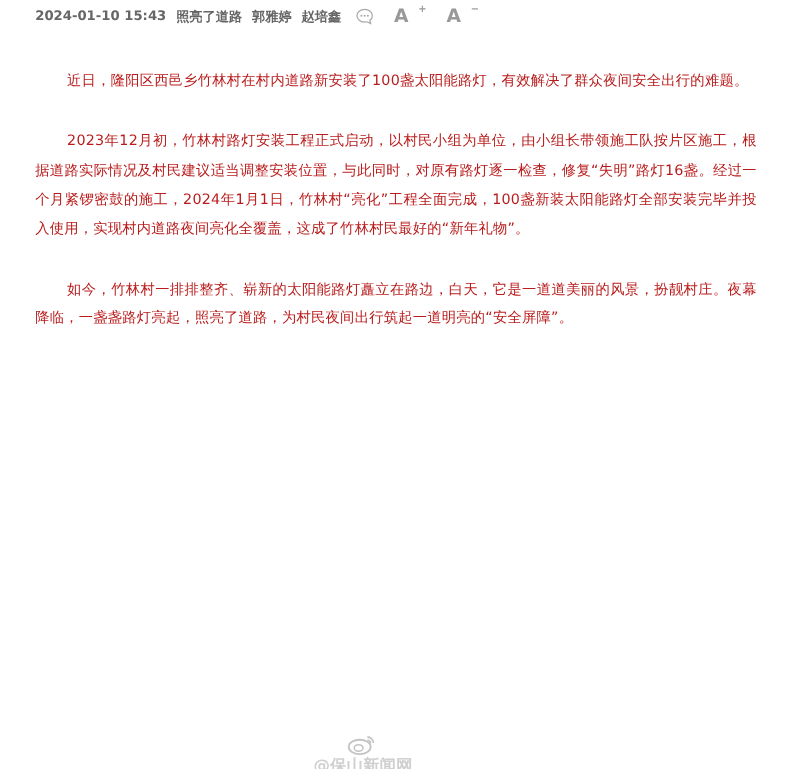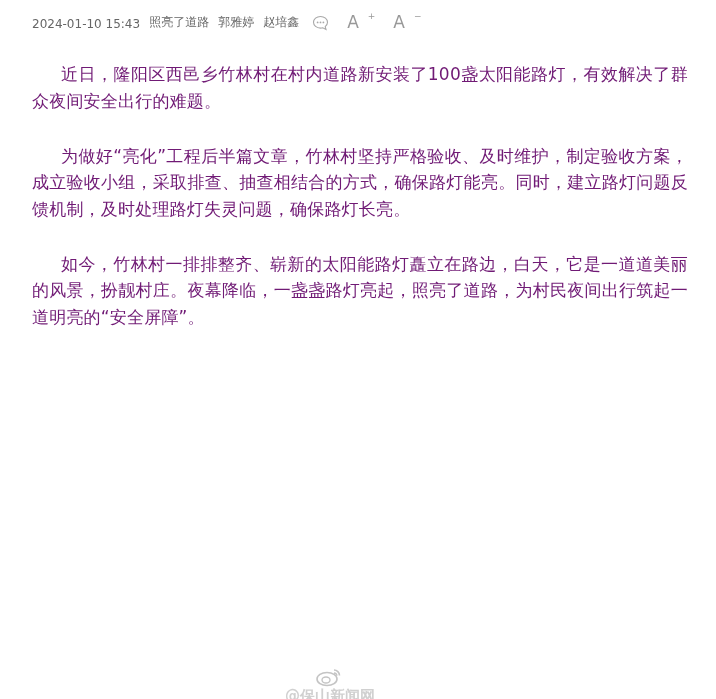--- a/index.html
+++ b/index.html
@@ -28,24 +28,25 @@
     line-height: 40px;
     font-weight: normal;
     color: #333333;
     letter-spacing: 0px;
     white-space: nowrap;
   }
   .meta {
     margin-top: 7px;
     height: 24px;
     display: flex;
-    align-items: flex-end;
+    align-items: flex-start;
     font-size: 12px;
     color: #666666;
     white-space: nowrap;
+    font-weight: bold;
   }
   .meta span { margin-right: 9px; }
   .meta .icon {
     display: inline-flex;
     align-items: center;
     justify-content: center;
     margin-left: 4px;
     margin-right: 14px;
     color: #999999;
     cursor: pointer;
@@ -61,24 +62,24 @@
     font-size: 9px;
     position: relative;
     top: -6px;
     margin-left: 0px;
   }
   .content {
     margin-top: 30px;
   }
   .content p {
     margin: 0 0 28.5px 0;
-    font-size: 17px;
+    font-size: 13px;
     line-height: 26.5px;
     text-indent: 29px;
-    color: #701a75;
+    color: #b91c1c;
     text-align: justify;
     letter-spacing: 0.2px;
   }
   .watermark {
     position: absolute;
     left: 285px;
     top: 667px;
     display: flex;
     align-items: center;
     color: rgba(200,200,200,0.85);
@@ -116,21 +117,21 @@
     </span>
 
     <span class="icon font-btn">
       <span>A</span>
         <sup>−</sup>
     </span>
   </div>
 
   <div class="content">
     <p>近日，隆阳区西邑乡竹林村在村内道路新安装了100盏太阳能路灯，有效解决了群众夜间安全出行的难题。</p>
-    <p>为做好“亮化”工程后半篇文章，竹林村坚持严格验收、及时维护，制定验收方案，成立验收小组，采取排查、抽查相结合的方式，确保路灯能亮。同时，建立路灯问题反馈机制，及时处理路灯失灵问题，确保路灯长亮。</p>
+    <p>2023年12月初，竹林村路灯安装工程正式启动，以村民小组为单位，由小组长带领施工队按片区施工，根据道路实际情况及村民建议适当调整安装位置，与此同时，对原有路灯逐一检查，修复“失明”路灯16盏。经过一个月紧锣密鼓的施工，2024年1月1日，竹林村“亮化”工程全面完成，100盏新装太阳能路灯全部安装完毕并投入使用，实现村内道路夜间亮化全覆盖，这成了竹林村民最好的“新年礼物”。</p>
     <p>如今，竹林村一排排整齐、崭新的太阳能路灯矗立在路边，白天，它是一道道美丽的风景，扮靓村庄。夜幕降临，一盏盏路灯亮起，照亮了道路，为村民夜间出行筑起一道明亮的“安全屏障”。</p>
   </div>
 </div>
 
 <div class="watermark">
   <svg width="26" height="20" viewBox="0 0 26 20">
     <ellipse cx="11" cy="12" rx="10" ry="6.5" fill="none" stroke="rgba(190,190,190,0.9)" stroke-width="1.6"></ellipse>
     <ellipse cx="10" cy="13" rx="4" ry="3" fill="none" stroke="rgba(190,190,190,0.9)" stroke-width="1.4"></ellipse>
     <path d="M18 3 C21 3 23.5 5.5 23.5 8.5" fill="none" stroke="rgba(190,190,190,0.9)" stroke-width="1.6"></path>
     <path d="M18 6 C19.6 6 20.8 7.2 20.8 8.8" fill="none" stroke="rgba(190,190,190,0.9)" stroke-width="1.4"></path>

